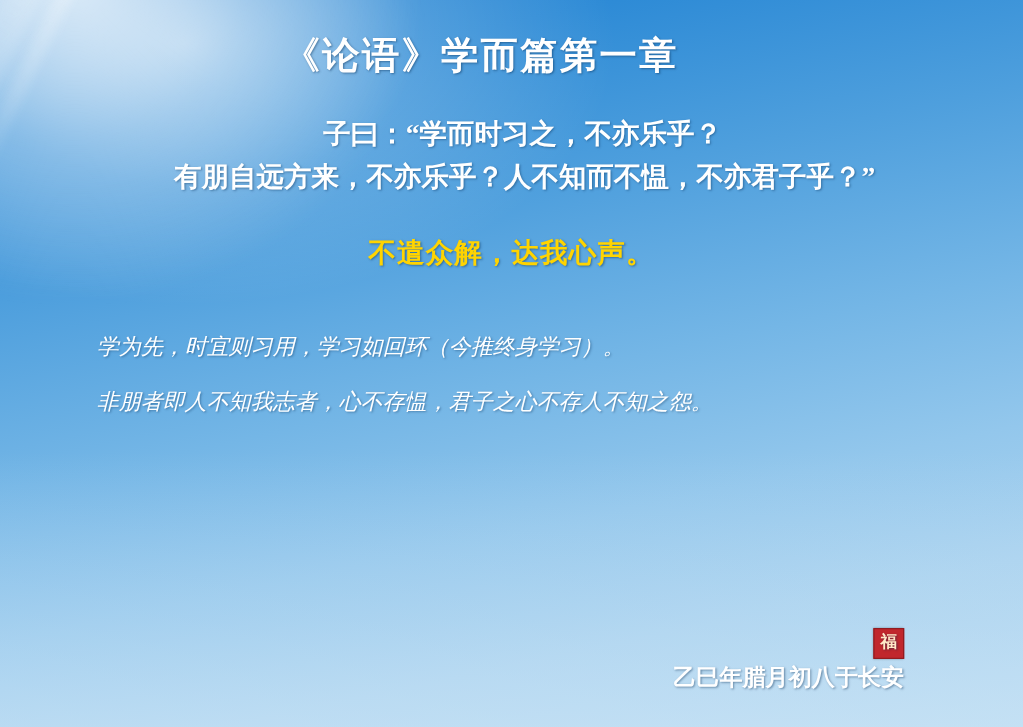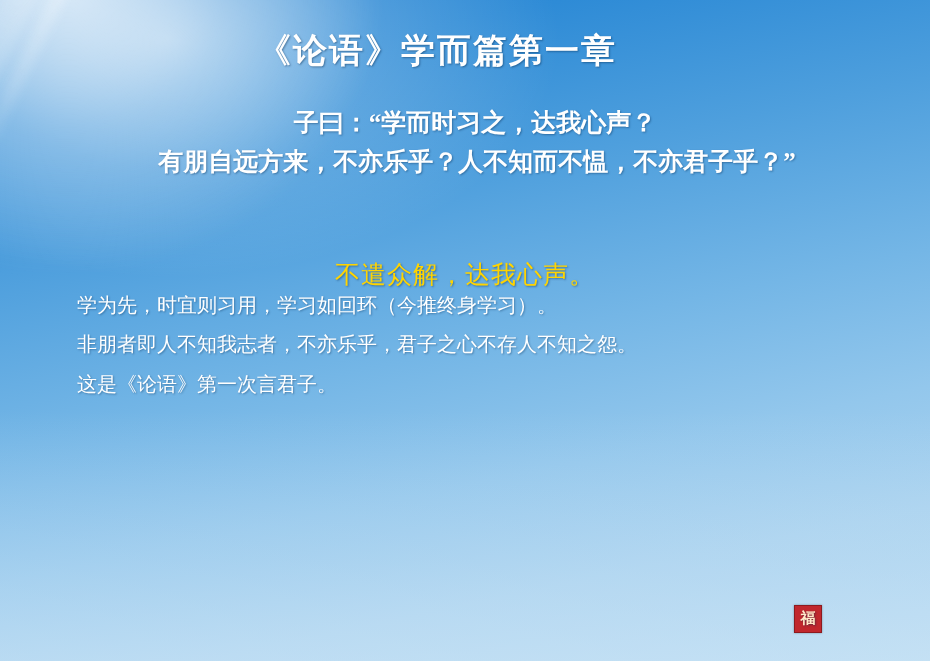--- a/index.html
+++ b/index.html
@@ -98,38 +98,38 @@
   .quote-line-2 { text-align: center; padding-left: 24px; }
 
   .motto {
     position: absolute;
     top: 213px;
     left: 0;
     width: 930px;
     text-align: center;
     color: #ffd400;
     font-size: 25px;
-    font-weight: normal;
+    font-weight: bold;
     letter-spacing: 1px;
     text-shadow: 1px 1px 2px rgba(0,40,80,0.45);
-    margin-top: 45px;
   }
 
   .body-text {
     position: absolute;
     top: 283px;
     left: 32px;
     width: 870px;
     color: #ffffff;
     font-size: 20px;
     line-height: 1.72;
     text-shadow: 1px 1px 2px rgba(0,40,80,0.40);
   }
   .body-text p {
-    margin: 5px;
+    margin: 16px;
+    font-style: italic;
   }
   .indent { text-indent: 2em; }
 
   .signature {
     position: absolute;
     right: 108px;
     bottom: 28px;
     text-align: right;
     color: #ffffff;
     font-size: 21px;
@@ -165,32 +165,32 @@
   <div class="beam beam-3"></div>
   <div class="beam beam-1"></div>
   <div class="beam beam-2"></div>
   <div class="bottom-haze"></div>
 
   <div class="content">
 
     <div class="title">《论语》学而篇第一章</div>
 
     <div class="quote">
-      <div class="quote-line-1">子曰：“学而时习之，达我心声？</div>
+      <div class="quote-line-1">子曰：“学而时习之，不亦乐乎？</div>
       <div class="quote-line-2">有朋自远方来，不亦乐乎？人不知而不愠，不亦君子乎？”</div>
     </div>
 
     <div class="motto">不遣众解，达我心声。</div>
 
     <div class="body-text">
       <p class="indent">学为先，时宜则习用，学习如回环（今推终身学习）。</p>
-      <p class="indent">非朋者即人不知我志者，不亦乐乎，君子之心不存人不知之怨。</p>
-      <p class="indent">这是《论语》第一次言君子。</p>
+      <p class="indent">非朋者即人不知我志者，心不存愠，君子之心不存人不知之怨。</p>
     </div>
 
     <div class="signature">
       <div class="sig-row">
         <span class="seal">福</span>
       </div>
+      <div>乙巳年腊月初八于长安</div>
     </div>
 
   </div>
 </div>
 
 </body></html>

